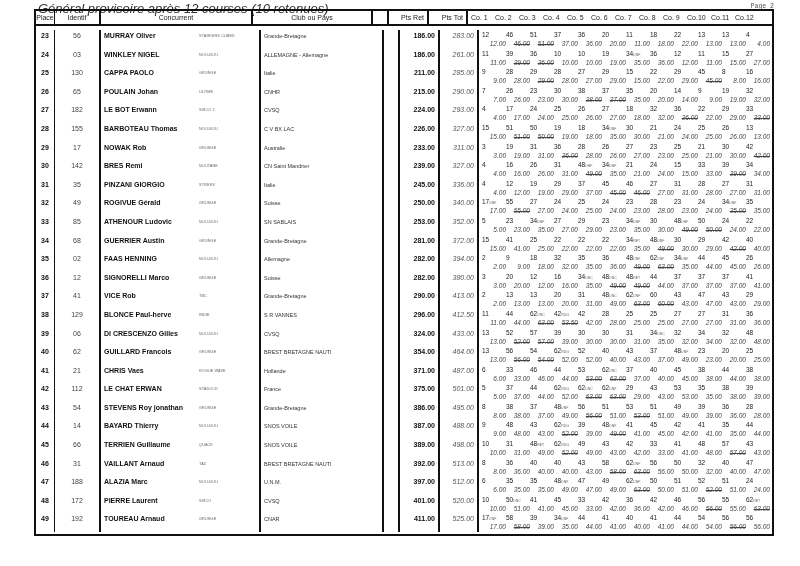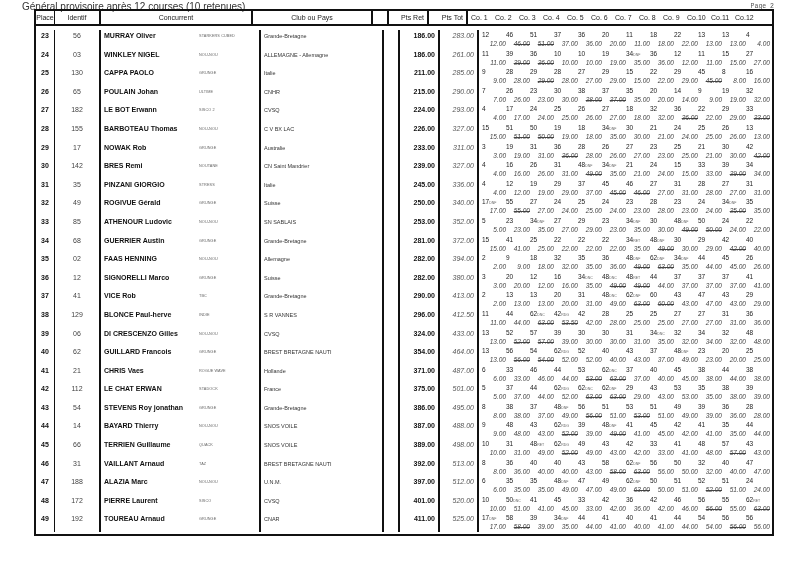--- a/index.html
+++ b/index.html
@@ -1,17 +1,17 @@
 <!DOCTYPE html>
 <html><head>
 <meta charset="utf-8">
 <style>
   html, body { margin:0; padding:0; background:#ffffff; }
   body { width:800px; height:566px; position:relative; overflow:hidden; font-family:"Liberation Sans", sans-serif; color:#111; }
-  .subtitle { position:absolute; left:22px; top:1px; font-size:10px; color:#333; }
+  .subtitle { position:absolute; left:38px; top:1px; font-size:13px; color:#333;font-style:italic; }
   .pagenum { position:absolute; right:26px; top:3px; font-size:6.5px; color:#555; font-family:"Liberation Mono", monospace; }
   .sheet { position:absolute; left:34px; top:9px; width:740px; }
   .hdr { position:relative; height:13px; border:2px solid #111; border-bottom:2px solid #111; display:flex; font-size:7px; color:#222; }
   .hdr > div { display:flex; align-items:center; }
   .c-place { width:18px; justify-content:center; }
   .c-ident { width:44px; justify-content:center; }
   .c-name { width:95px; padding-left:3px; }
   .c-class { width:60px; }
   .c-club { width:118px; padding-left:3px; }
   .c-gap { width:14px; }

